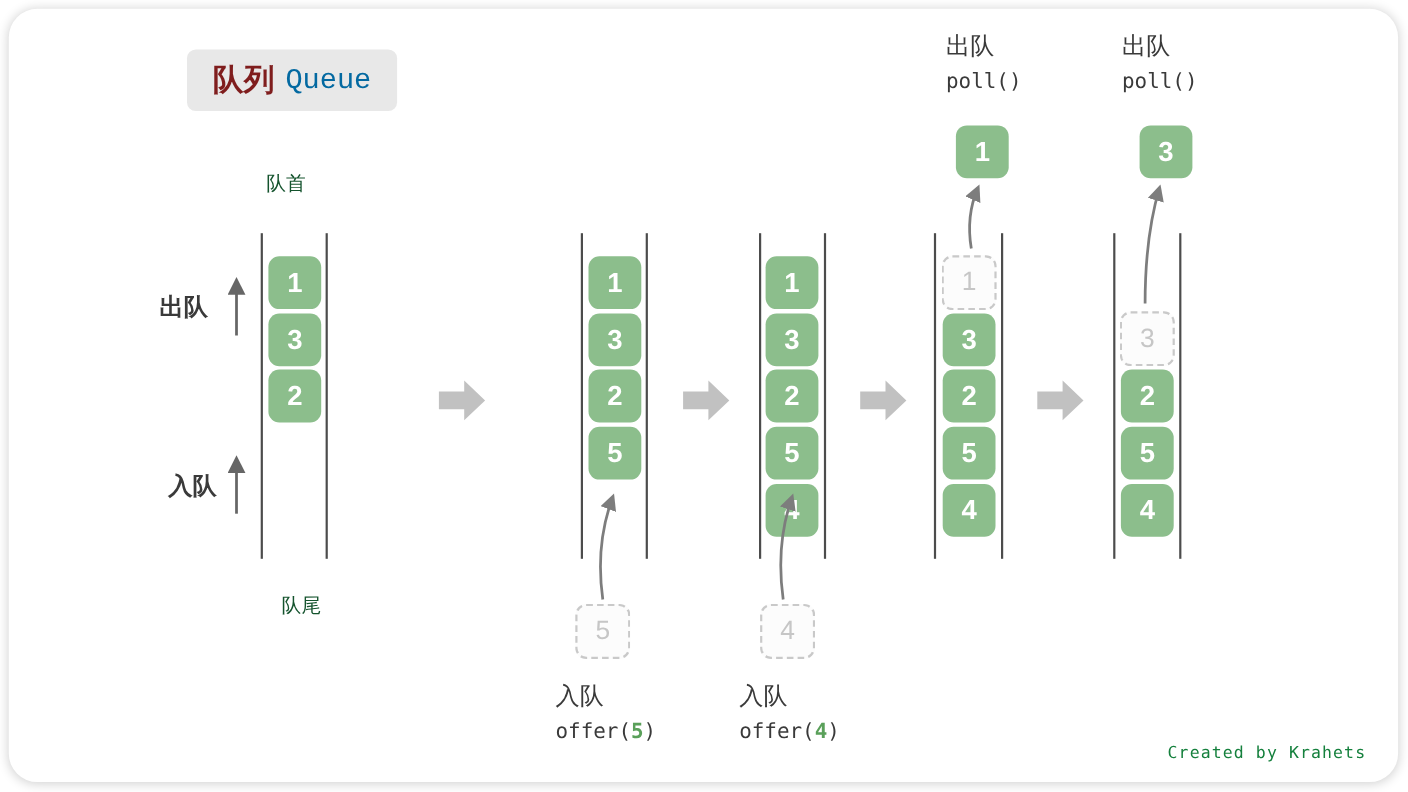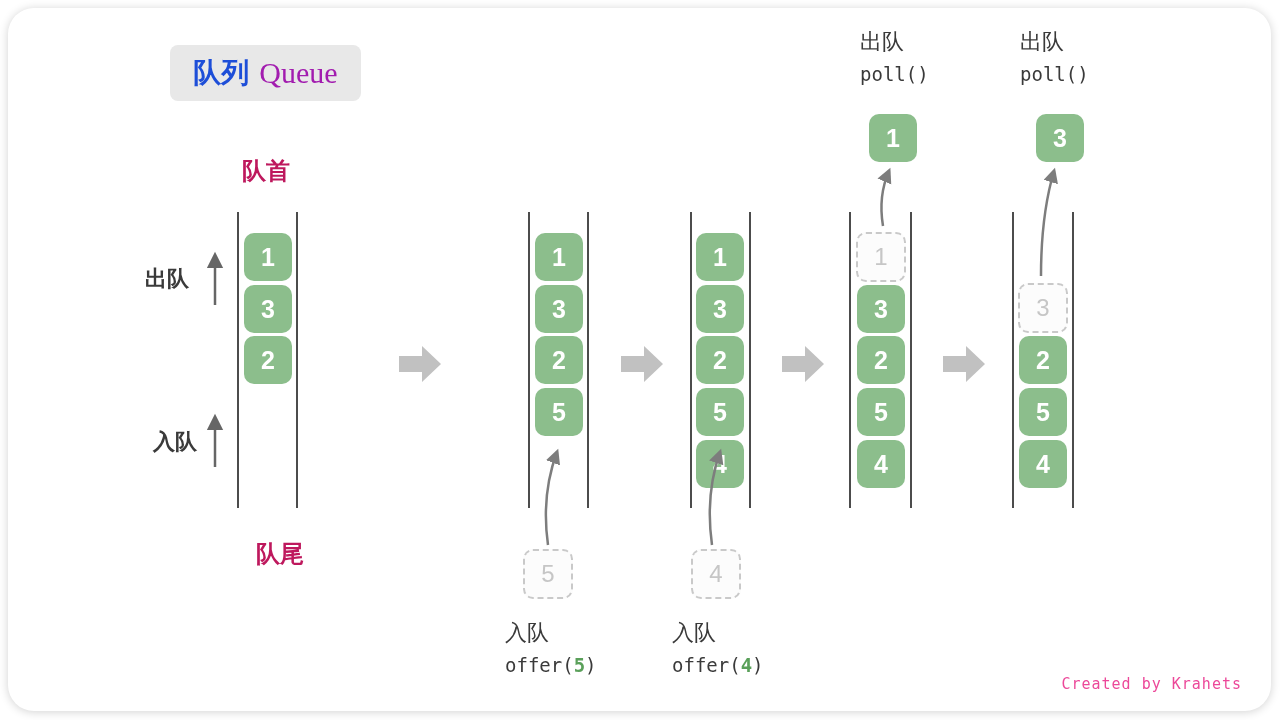--- a/index.html
+++ b/index.html
@@ -11,23 +11,23 @@
   .card{
     position:absolute;left:8px;top:8px;width:1263px;height:703px;
     background:#ffffff;border-radius:26px;
     box-shadow:0 1px 10px rgba(0,0,0,0.18);
   }
   .title-badge{
     position:absolute;left:170px;top:45px;width:191px;height:56px;
     background:#e8e8e8;border-radius:8px;
     display:flex;align-items:center;justify-content:center;gap:10px;
   }
-  .title-zh{font-size:28px;font-weight:bold;color:#1d4ed8;}
-  .title-en{font-family:Liberation Serif, serif;font-size:30px;color:#a21caf;}
-  .side-label{position:absolute;font-size:24px;font-weight:bold;color:#be185d;}
+  .title-zh{font-size:28px;font-weight:bold;color:#7f1d1d;}
+  .title-en{font-family:Liberation Mono, monospace;font-size:26px;color:#0369a1;}
+  .side-label{position:absolute;font-size:18px;font-weight:normal;color:#14532d;}
   .op-side-label{position:absolute;font-size:22px;font-weight:bold;color:#3a3a3a;}
   .vline{position:absolute;top:212px;height:296px;width:2px;background:#4c4c4c;}
   .cell{
     position:absolute;width:48px;height:48px;border-radius:10px;
     background:#8cbe8c;color:#ffffff;
     display:flex;align-items:center;justify-content:center;
     font-size:25px;font-weight:bold;
   }
   .ghost{
     position:absolute;width:50px;height:50px;box-sizing:border-box;border-radius:10px;
@@ -39,21 +39,21 @@
   .op-label .zh{font-size:22px;color:#3a3a3a;display:block;}
   .op-label .code{
     display:block;margin-top:12px;
     font-family:"DejaVu Sans Mono","Liberation Mono",monospace;
     font-size:19px;color:#3a3a3a;
   }
   .op-label .code .arg{color:#5aa05a;font-weight:bold;}
   .watermark{
     position:absolute;right:38px;top:675px;
     font-family:"DejaVu Sans Mono","Liberation Mono",monospace;
-    font-size:15px;color:#ec4899;letter-spacing:1px;
+    font-size:15px;color:#15803d;letter-spacing:1px;
   }
   svg.overlay{position:absolute;left:0;top:0;pointer-events:none;}
 </style>
 </head>
 <body>
 
 <div class="card"></div>
 
 <div class="title-badge">
   <span class="title-zh">队列</span>

